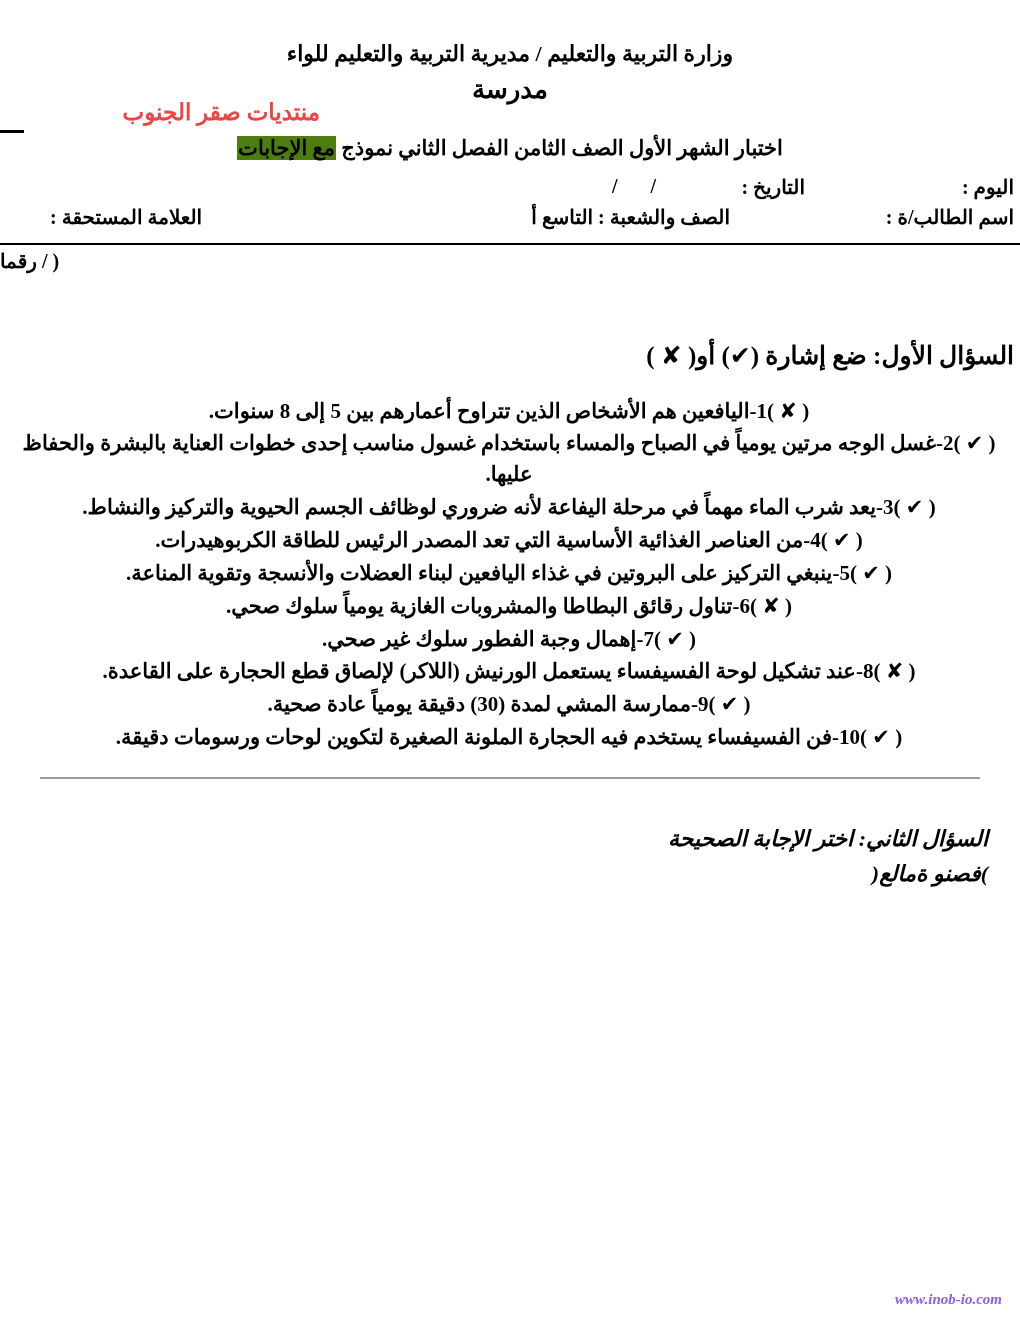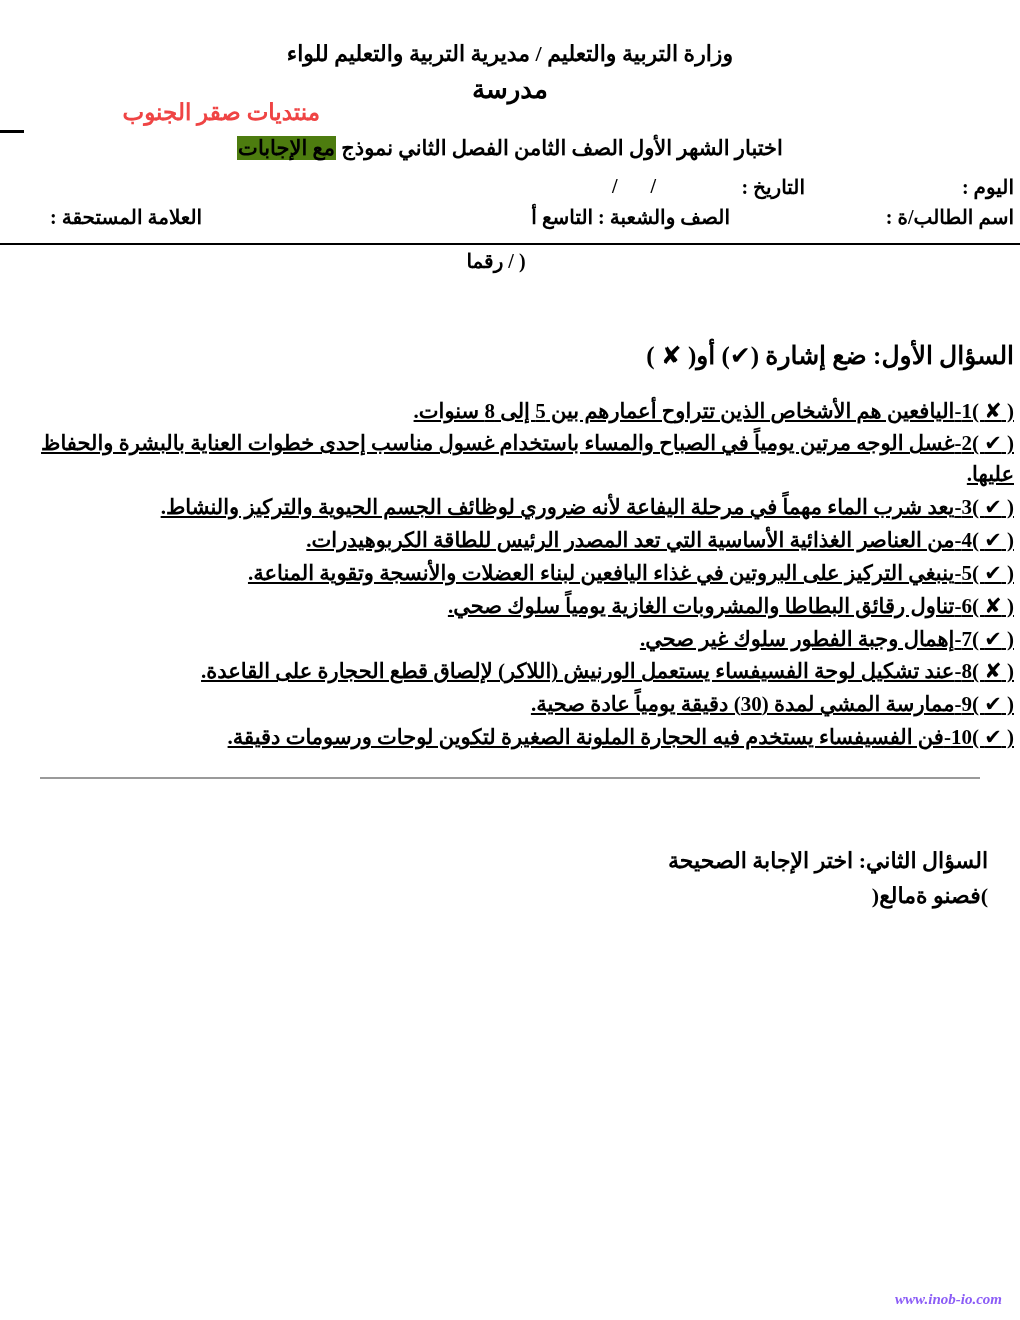--- a/index.html
+++ b/index.html
@@ -131,21 +131,21 @@
     white-space: nowrap;
   }
   .lbl-mark {
     position: absolute;
     left: 50px;
     top: 0;
     white-space: nowrap;
   }
   .row-numeral {
     height: 36px;
-    text-align: center;
+    text-align: left;
     padding-right: 2px;
     padding-top: 4px;
     white-space: nowrap;
   }
   .row-numeral .num-slash {
     display: inline-block;
     padding-right: 26px;
   }
 
   
@@ -162,48 +162,48 @@
     font-weight: bold;
   }
 
   .tf-list {
     margin-top: 26px;
     font-size: 21px;
     font-weight: bold;
     line-height: 1.47;
   }
   .tf-item {
-    text-align: right;
+    text-align: center;
     padding-right: 6px;
     padding-left: 4px;
     margin-bottom: 2px;
-    text-decoration: underline;
   }
   .tf-num {
     white-space: nowrap;
   }
   .tf-paren {
     white-space: nowrap;
     font-family: "Liberation Serif", serif;
   }
   .tf-text {
   }
 
   
   .mid-rule {
     margin: 24px 40px 0 40px;
     border-top: 2px solid #9a9a9a;
   }
   .q2-block {
-    margin-top: 64px;
+    margin-top: 42px;
     text-align: right;
     padding-right: 32px;
     font-size: 22px;
     font-weight: bold;
     line-height: 1.6;
+    font-style: italic;
   }
   .q2-line2 {
     direction: ltr;
     text-align: right;
     unicode-bidi: bidi-override;
   }
 
   
   .footer-url {
     position: absolute;

